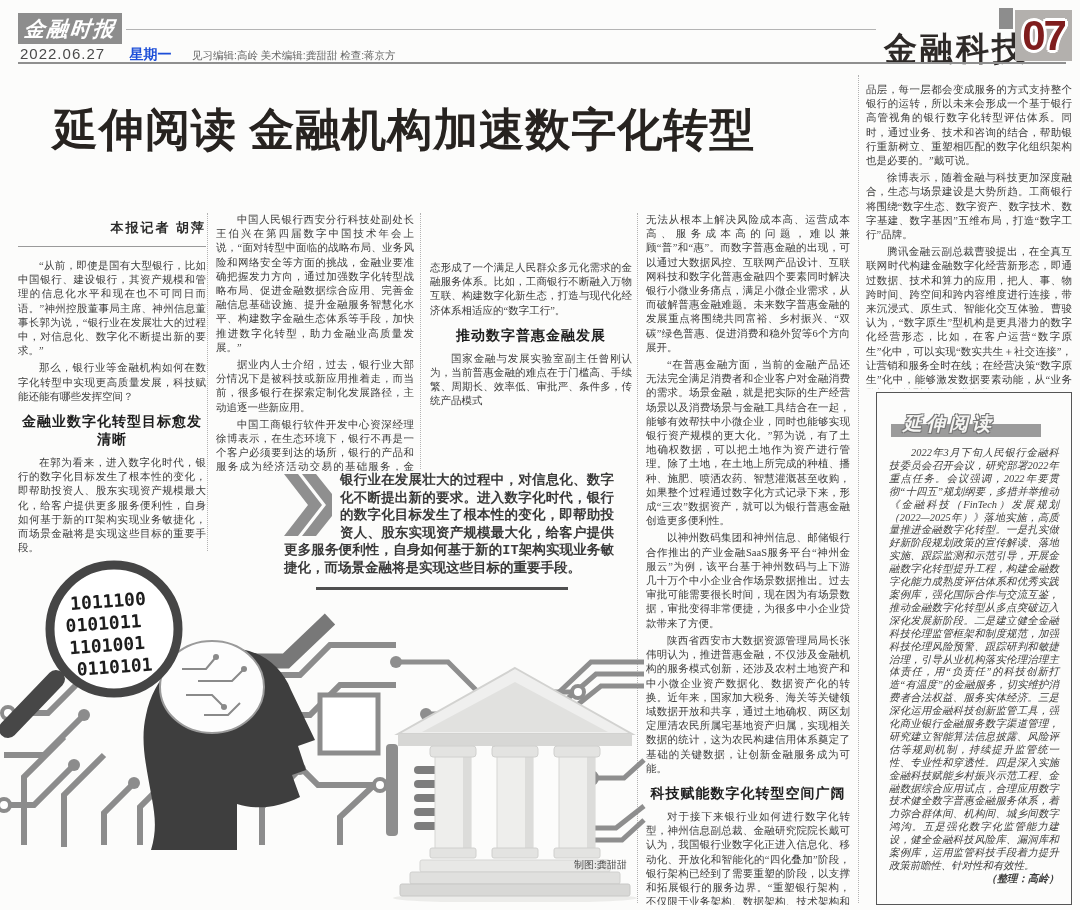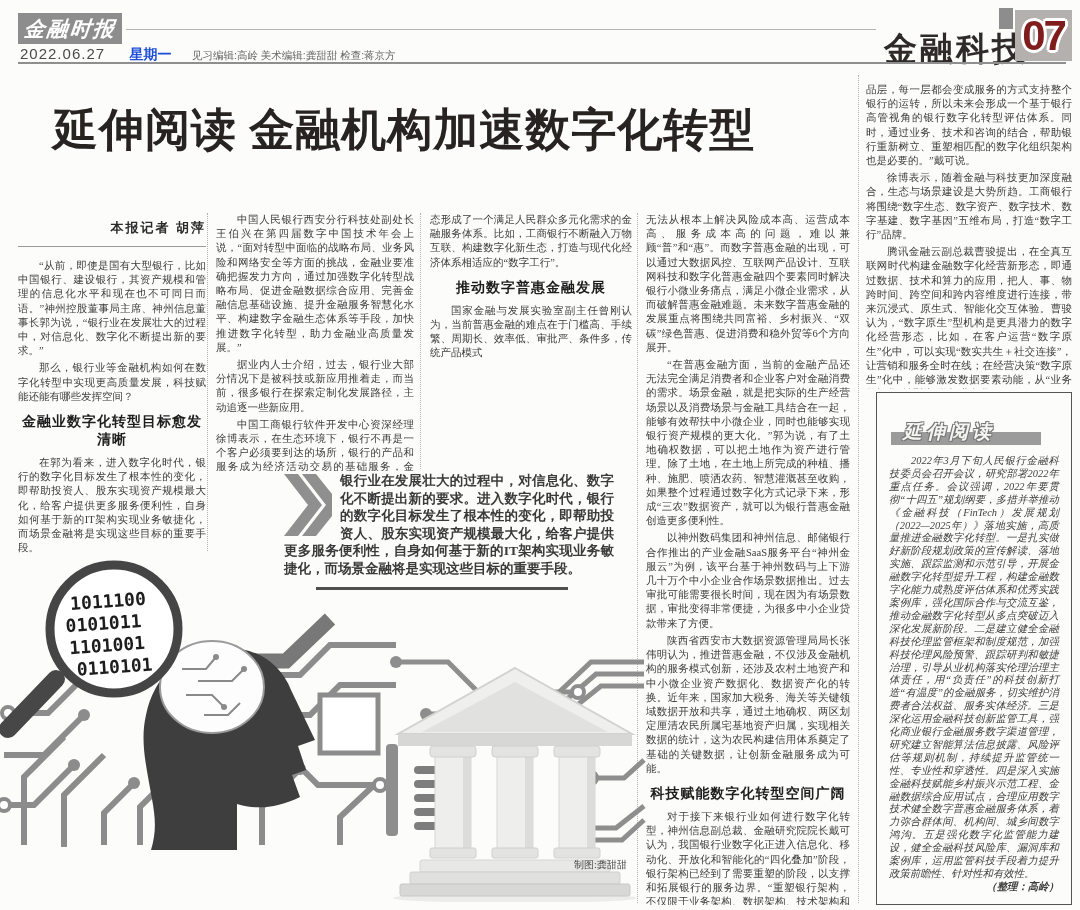--- a/index.html
+++ b/index.html
@@ -38,32 +38,32 @@
   .col p.cont{text-indent:0;}
   .subhead{margin:9px 0 7px 0;text-align:center;font-family:"Liberation Sans",sans-serif;
            font-size:14px;font-weight:bold;color:#1e1e1e;letter-spacing:1px;}
   .byline{font-family:"Liberation Sans",sans-serif;font-size:13px;font-weight:bold;color:#2a2a2a;
           text-align:right;padding:6px 0 9px 0;border-bottom:1px solid #9a9a9a;margin-bottom:12px;letter-spacing:2px;}
   .sep{position:absolute;width:0;border-left:1px dotted #b2b2b2;}
 
   
   .pull-quote{position:absolute;left:284px;top:472px;width:330px;}
   .pq-chevron{float:left;margin:2px 8px 2px 0;}
-  .pq-text{font-family:Liberation Serif, serif;font-size:13.5px;font-weight:bold;
+  .pq-text{font-family:Liberation Mono, monospace;font-size:13.5px;font-weight:bold;
            line-height:17.6px;color:#3a3a3a;text-align:justify;margin:0;}
   .pq-rule{margin:9px 0 0 32px;width:252px;border-top:3px solid #4f4f4f;}
 
   
   .illu{position:absolute;}
   .illu-credit{position:absolute;left:574px;top:858px;font-family:Liberation Serif, serif;
                font-size:10px;color:#4a4a4a;text-align:right;}
 
   
   .sidebar{position:absolute;left:876px;top:392px;width:196px;height:513px;border:1px solid #555;
-           background:#fcfcfb;box-sizing:border-box;padding:24px 12px;}
+           background:#fcfcfb;box-sizing:border-box;padding:16px 12px;}
   .sb-title{position:relative;height:30px;margin:2px 2px 6px 2px;}
   .sb-title .bar{position:absolute;left:0;top:13px;width:150px;height:13px;background:#9b9b9b;}
   .sb-title .txt{position:absolute;left:12px;top:0;font-size:19px;font-weight:bold;font-style:italic;
            letter-spacing:4px;color:#f5f5f3;
            text-shadow:1px 1px 0 #777,-1px -1px 0 #777,1px -1px 0 #777,-1px 1px 0 #777;}
   .sb-body{margin:0;font-size:10.4px;line-height:12.9px;font-style:italic;text-align:justify;color:#40403f;}
   .sb-credit{font-weight:bold;float:right;font-style:italic;}
 </style>
 </head>
 <body>
@@ -99,21 +99,21 @@
     <p class="ind">在郭为看来，进入数字化时代，银行的数字化目标发生了根本性的变化，即帮助投资人、股东实现资产规模最大化，给客户提供更多服务便利性，自身如何基于新的IT架构实现业务敏捷化，而场景金融将是实现这些目标的重要手段。</p>
     <p class="ind">“金融业数字化转型有实现金融普惠、推动经济发展、增进社会福祉的时代要义。”</p>
   </div>
 
   <div class="col" style="left:216px;width:198px;height:258px;">
     <p class="ind">中国人民银行西安分行科技处副处长王伯兴在第四届数字中国技术年会上说，“面对转型中面临的战略布局、业务风险和网络安全等方面的挑战，金融业要准确把握发力方向，通过加强数字化转型战略布局、促进金融数据综合应用、完善金融信息基础设施、提升金融服务智慧化水平、构建数字金融生态体系等手段，加快推进数字化转型，助力金融业高质量发展。”</p>
     <p class="ind">据业内人士介绍，过去，银行业大部分情况下是被科技或新应用推着走，而当前，很多银行在探索定制化发展路径，主动追逐一些新应用。</p>
     <p class="ind">中国工商银行软件开发中心资深经理徐博表示，在生态环境下，银行不再是一个客户必须要到达的场所，银行的产品和服务成为经济活动交易的基础服务，金融、交易、场景、生</p>
   </div>
 
-  <div class="col" style="left:430px;width:202px;height:258px;">
+  <div class="col" style="left:430px;width:202px;height:258px;margin-top:48px;">
     <p class="cont">态形成了一个满足人民群众多元化需求的金融服务体系。比如，工商银行不断融入万物互联、构建数字化新生态，打造与现代化经济体系相适应的“数字工行”。</p>
     <h3 class="subhead">推动数字普惠金融发展</h3>
     <p class="ind">国家金融与发展实验室副主任曾刚认为，当前普惠金融的难点在于门槛高、手续繁、周期长、效率低、审批严、条件多，传统产品模式</p>
   </div>
 
   <div class="col" style="left:646px;width:204px;height:692px;">
     <p class="cont">无法从根本上解决风险成本高、运营成本高、服务成本高的问题，难以兼顾“普”和“惠”。而数字普惠金融的出现，可以通过大数据风控、互联网产品设计、互联网科技和数字化普惠金融四个要素同时解决银行小微业务痛点，满足小微企业需求，从而破解普惠金融难题。未来数字普惠金融的发展重点将围绕共同富裕、乡村振兴、“双碳”绿色普惠、促进消费和稳外贸等6个方向展开。</p>
     <p class="ind">“在普惠金融方面，当前的金融产品还无法完全满足消费者和企业客户对金融消费的需求。场景金融，就是把实际的生产经营场景以及消费场景与金融工具结合在一起，能够有效帮扶中小微企业，同时也能够实现银行资产规模的更大化。”郭为说，有了土地确权数据，可以把土地作为资产进行管理。除了土地，在土地上所完成的种植、播种、施肥、喷洒农药、智慧灌溉甚至收购，如果整个过程通过数字化方式记录下来，形成“三农”数据资产，就可以为银行普惠金融创造更多便利性。</p>
     <p class="ind">以神州数码集团和神州信息、邮储银行合作推出的产业金融SaaS服务平台“神州金服云”为例，该平台基于神州数码与上下游几十万个中小企业合作场景数据推出。过去审批可能需要很长时间，现在因为有场景数据，审批变得非常便捷，为很多中小企业贷款带来了方便。</p>
     <p class="ind">陕西省西安市大数据资源管理局局长张伟明认为，推进普惠金融，不仅涉及金融机构的服务模式创新，还涉及农村土地资产和中小微企业资产数据化、数据资产化的转换。近年来，国家加大税务、海关等关键领域数据开放和共享，通过土地确权、两区划定厘清农民所属宅基地资产归属，实现相关数据的统计，这为农民构建信用体系奠定了基础的关键数据，让创新金融服务成为可能。</p>

